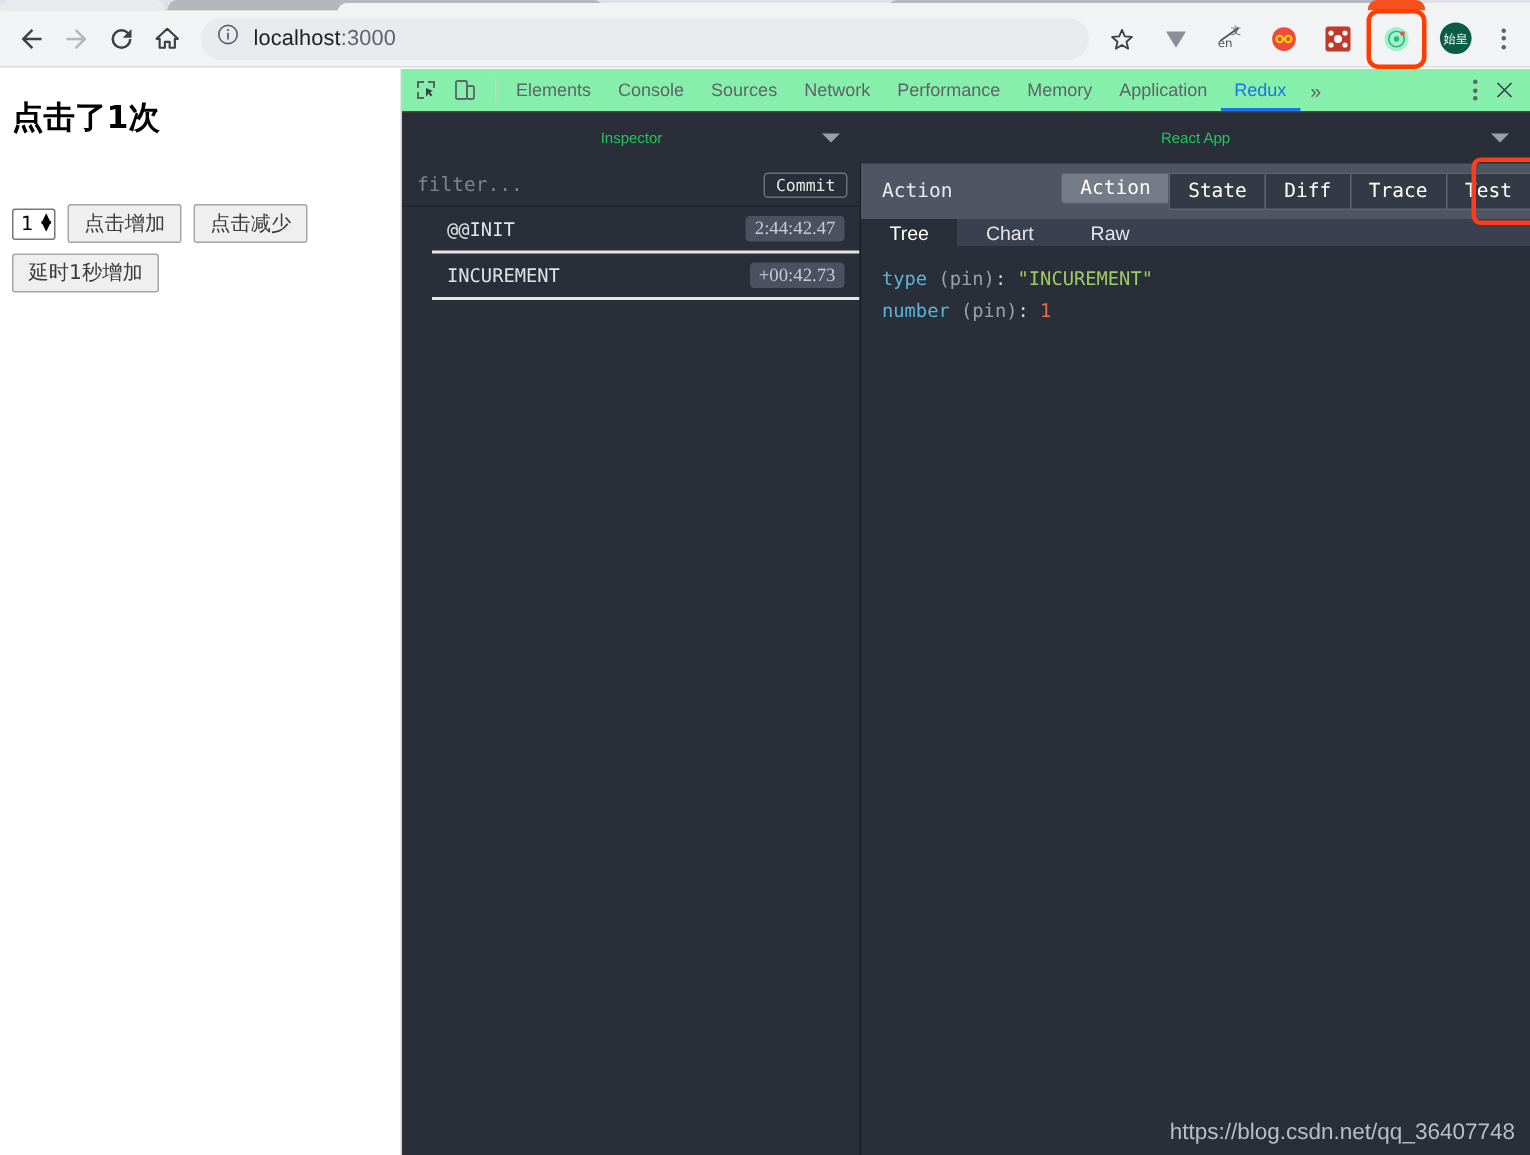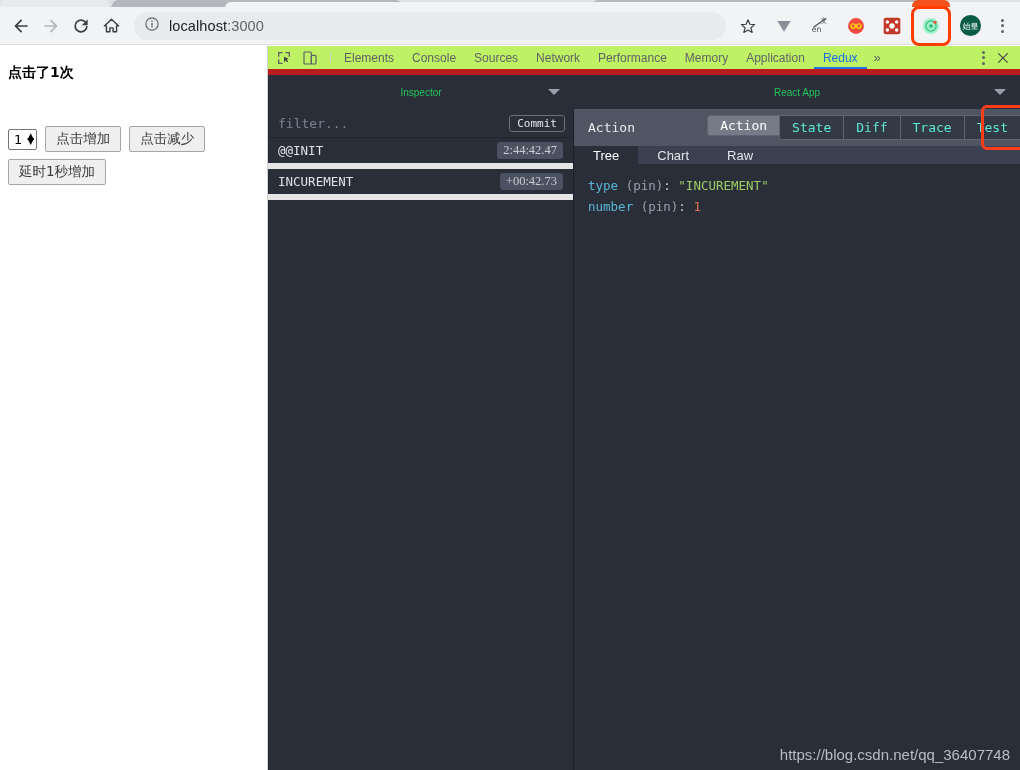--- a/index.html
+++ b/index.html
@@ -70,21 +70,21 @@
   .menu-dots i { width:3px;height:3px;background:#5f6368;border-radius:50%; display:block;}
 
   
   .viewport { position: absolute; top: 46px; left: 0; width: 1020px; height: 724px; background: #fff; }
   .page {
     position: absolute; top: 0; left: 0; width: 268px; height: 724px;
     background: #fff; overflow: hidden; padding: 8px;
     border-right: 1px solid #d0d0d0;
   }
   .page h1 {
-    font-size: 14px; margin: 10px 0 0 0; font-weight: bold; color: #000;
+    font-size: 21px; margin: 10px 0 0 0; font-weight: bold; color: #000;
     font-family: "DejaVu Sans", "Liberation Sans", sans-serif;
   }
   .page .controls { margin-top: 44px; }
   .page .row { display: flex; align-items: center; gap: 8px; margin-bottom: 7px; flex-wrap: wrap;}
   .sel {
     font-size: 13px; padding: 1px 2px 1px 5px; border: 1px solid #767676;
     background: #fff; border-radius: 2px; height: 21px; display:flex; align-items:center;
     font-family: "DejaVu Sans", sans-serif; color:#000;
   }
   .sel .arrows { display:inline-flex; flex-direction:column; margin-left:5px; line-height:0.6; font-size:9px;}
@@ -93,22 +93,22 @@
     background: #efefef; color: #3b3b3b; border-radius: 2px;
     font-family: "DejaVu Sans", sans-serif;
   }
 
   
   .devtools {
     position: absolute; top: 0; left: 268px; width: 752px; height: 724px;
     background: #2a2e39; overflow: hidden;
   }
   .dt-tabbar {
-    height: 29px; background: #bef264; display: flex; align-items: stretch;
-    border-bottom: 6px solid #b91c1c; position: relative;
+    height: 29px; background: #86efac; display: flex; align-items: stretch;
+    border-bottom: 1px solid #b91c1c; position: relative;
   }
   .dt-tool-icons { display: flex; align-items: center; padding: 0 6px; gap: 6px; }
   .dt-tool-icons .ic { width: 20px; height: 20px; display:flex;align-items:center;justify-content:center;}
   .dt-sep { width: 1px; background: #cfcfcf; margin: 6px 4px; }
   .dt-tab {
     display: flex; align-items: center; padding: 0 9px; font-size: 12px;
     color: #5f6368; position: relative; white-space: nowrap;
   }
   .dt-tab.active { color: #1a73e8; }
   .dt-tab.active::after {
@@ -148,38 +148,38 @@
     color: #8b9099; font-size: 13px; font-family: "DejaVu Sans Mono", monospace;
   }
   .filter-input::placeholder { color: #7d8390; }
   .commit-btn {
     font-family: "DejaVu Sans Mono", monospace; font-size: 11px; color: #e6e8ea;
     border: 1px solid #6b707b; border-radius: 3px; padding: 1px 7px; background: transparent;
   }
   .action-list { flex: 1 1 auto; overflow: hidden; }
   .action-item {
     height: 31px; display: flex; align-items: center; justify-content: space-between;
-    padding: 0 10px 0 10px; border-bottom: 6px solid #e5e5e5;
-    font-family: "DejaVu Sans Mono", monospace; font-size: 12.5px; color: #dfe1e5;
+    padding: 0 10px 0 10px; border-bottom: 2px solid #e5e5e5;
+    font-family: "DejaVu Sans Mono", monospace; font-size: 12.5px; color: #dfe1e5; margin-left: 20px;
   }
   .action-time {
     background: #4b5160; color: #c9ccd2; border-radius: 3px; padding: 1px 6px;
     font-family: Liberation Serif, serif; font-size: 12.5px;
   }
 
   
   .detail { flex: 1 1 auto; position: relative; background: #2a2e39; display:flex; flex-direction:column; }
   .detail-top { height: 37px; background: #4f5562; display: flex; align-items: center; position: relative; }
   .detail-top .dt-label {
     font-family: "DejaVu Sans Mono", monospace; font-size: 13px; color: #e8eaed;
     padding-left: 14px; width: 112px; flex: 0 0 auto;
   }
   .seg-wrap { margin-left: auto; display: flex; padding-right: 0px; }
   .seg {
-    font-family: "DejaVu Sans Mono", monospace; font-size: 13px; color: #5eead4;
+    font-family: "DejaVu Sans Mono", monospace; font-size: 13px; color: #ffffff;
     border: 1px solid #5e6472; border-right: none; padding: 4px 12px; background: #343a45;
   }
   .seg:first-child { border-radius: 3px 0 0 3px; }
   .seg.sel { background: #757c88; color: #ffffff; }
   .red-box {
     position: absolute; left: 407px; top: -4px; width: 400px; height: 45px;
     border: 3px solid #ff3d1a; border-radius: 6px; pointer-events: none;
   }
 
   .subtabs { height: 18px; display: flex; align-items: stretch; background: #3a4050; }

